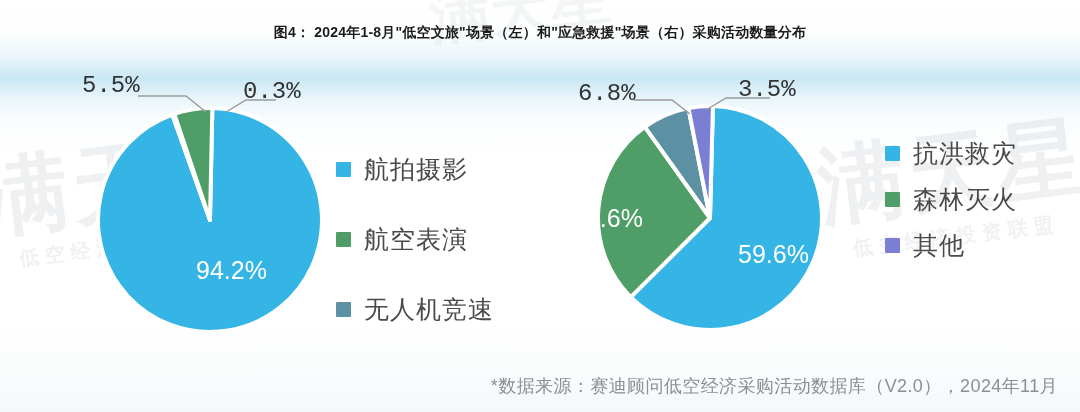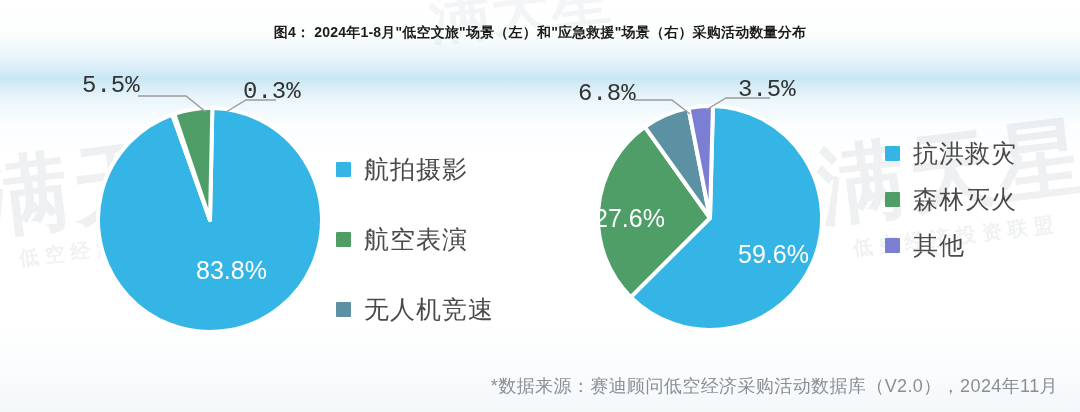--- a/index.html
+++ b/index.html
@@ -144,40 +144,40 @@
       <path d="M 710 218 L 644.8340197931783 126.90996199537445 A 112 112 0 0 1 688.4375397490984 108.09522163286853 Z" fill="#5c91a3" stroke="#ffffff" stroke-width="4" stroke-linejoin="round"></path>
       <path d="M 710 218 L 688.4375397490984 108.09522163286853 A 112 112 0 0 1 712.9318182104819 106.03837960273759 Z" fill="#7b7fd4" stroke="#ffffff" stroke-width="4" stroke-linejoin="round"></path>
       <polyline points="138,96 186,96 206,112" fill="none" stroke="#9a9a9a" stroke-width="1.4"></polyline>
       <polyline points="276,100 246,100 226,112" fill="none" stroke="#9a9a9a" stroke-width="1.4"></polyline>
       <polyline points="634,100 672,100 690,114" fill="none" stroke="#9a9a9a" stroke-width="1.4"></polyline>
       <polyline points="770,98 726,98 706,110" fill="none" stroke="#9a9a9a" stroke-width="1.4"></polyline>
     </svg>
 
   <div class="pct-label" style="left:82px; top:72px;">5.5%</div>
   <div class="pct-label" style="left:243px; top:78px;">0.3%</div>
-  <div class="pct-inner" style="left:196px; top:256px;">83.8%</div>
+  <div class="pct-inner" style="left:196px; top:256px;">94.2%</div>
 
   <div class="legend" style="left:336px; top:146px;gap:24px;">
     <div class="legend-row">
       <span class="legend-swatch" style="background:#35b5e5"></span>
       <span class="legend-text">航拍摄影</span>
     </div>
     <div class="legend-row">
       <span class="legend-swatch" style="background:#4f9e68"></span>
       <span class="legend-text">航空表演</span>
     </div>
     <div class="legend-row">
       <span class="legend-swatch" style="background:#5c91a3"></span>
       <span class="legend-text">无人机竞速</span>
     </div>
   </div>
 
   <div class="pct-label" style="left:578px; top:80px;">6.8%</div>
   <div class="pct-label" style="left:738px; top:76px;text-align:right;">3.5%</div>
-  <div class="pct-inner" style="left:594px; top:204px;">27.6%</div>
+  <div class="pct-inner" style="left:572px; top:204px;">27.6%</div>
   <div class="pct-inner" style="left:738px; top:240px;">59.6%</div>
 
   <div class="legend" style="left:885px; top:130px;">
     <div class="legend-row">
       <span class="legend-swatch" style="background:#35b5e5"></span>
       <span class="legend-text">抗洪救灾</span>
     </div>
     <div class="legend-row">
       <span class="legend-swatch" style="background:#4f9e68"></span>
       <span class="legend-text">森林灭火</span>

